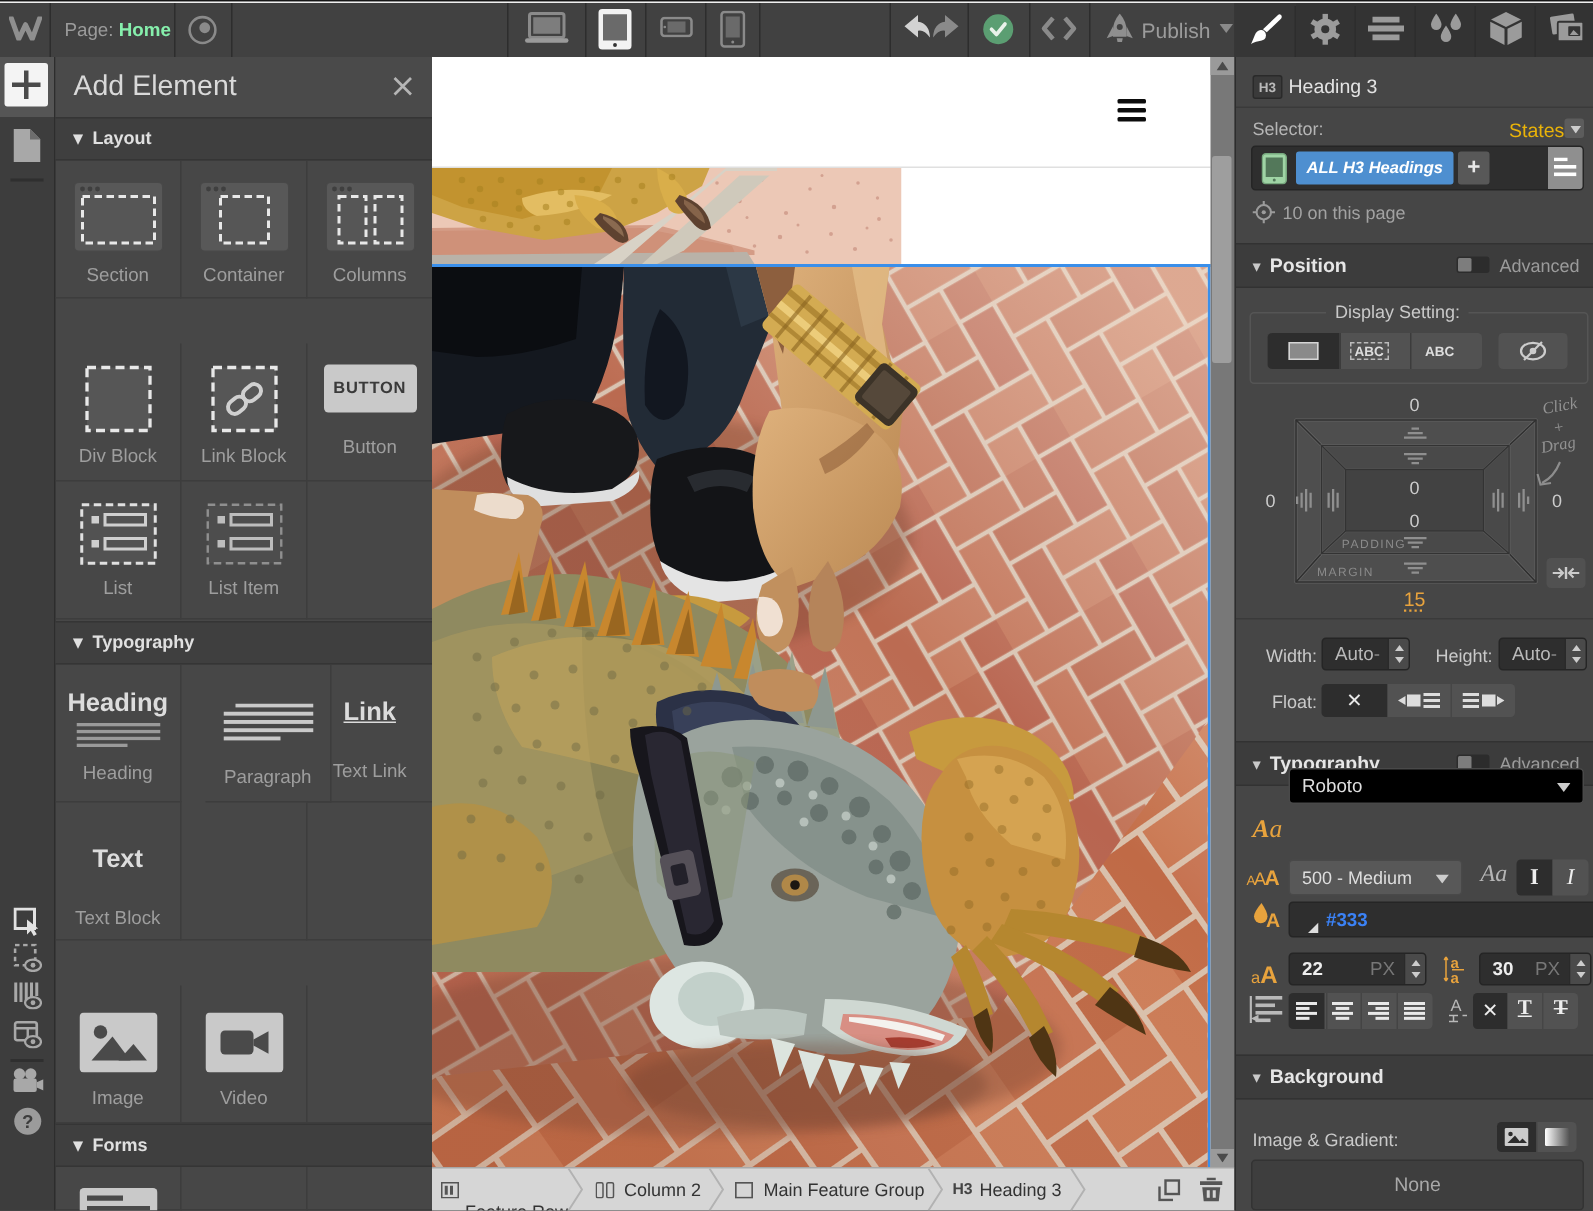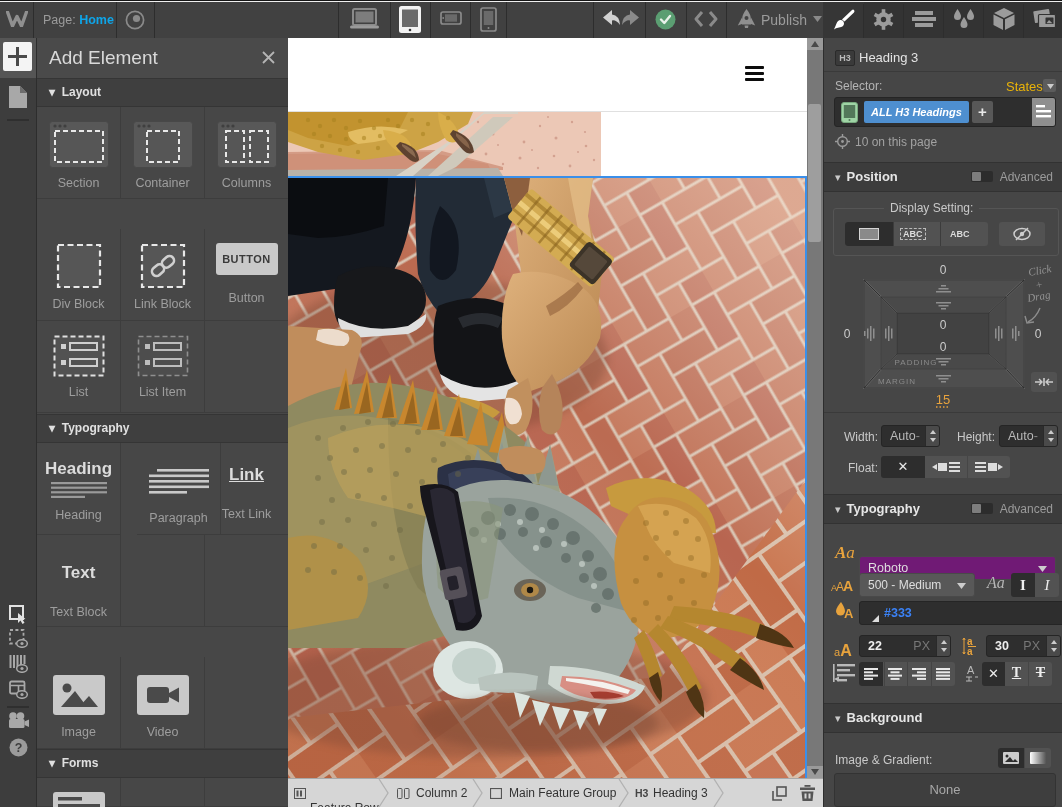--- a/index.html
+++ b/index.html
@@ -25,21 +25,21 @@
 <body>
 
 <div class="abs" style="left:0;top:0;width:1062px;height:38px;background:#414141">
   <div class="abs" style="left:0;top:0;width:1062px;height:1px;background:#161616"></div>
   <div class="abs" style="left:0;top:1px;width:1062px;height:1px;background:#f0f0f0"></div>
 
   <svg class="abs" style="left:6px;top:11px" width="22" height="16" viewBox="0 0 22 16">
       <path d="M1.5 1 L6.5 15 L11 5.5 L15.5 15 L20.5 1" fill="none" stroke="#8f8f8f" stroke-width="3.4" stroke-linecap="round" stroke-linejoin="round"></path>
     </svg>
   <div class="sep" style="left:33px"></div>
-  <span class="abs" style="left:43px;top:13px;font-size:12.5px;color:#9b9b9b">Page: <b style="color:#0ea5e9">Home</b></span>
+  <span class="abs" style="left:43px;top:13px;font-size:12.5px;color:#9b9b9b">Page: <b style="color:#86efac">Home</b></span>
   <div class="sep" style="left:116px"></div>
 
   <svg class="abs" style="left:125px;top:10px" width="20" height="20" viewBox="0 0 20 20">
       <circle cx="10" cy="10" r="8.6" fill="none" stroke="#8a8a8a" stroke-width="1.7"></circle>
       <circle cx="11.5" cy="8.5" r="3.6" fill="#8a8a8a"></circle>
     </svg>
   <div class="sep" style="left:154px"></div>
   <div class="sep" style="left:338px"></div>
 
   <svg class="abs" style="left:349px;top:8px" width="31" height="22" viewBox="0 0 31 22">
@@ -968,21 +968,21 @@
           <rect x="0" y="9" width="11" height="2"></rect>
           <rect x="13" y="2" width="9" height="8"></rect>
           <path d="M28 6 L23 3 L23 9Z"></path>
         </g>
       </svg>
   </div>
 
   <div class="rband" style="top:456px"><span class="tri">▾</span><b>Typography</b><span class="adv"><span class="tog"></span>Advanced</span></div>
 
   <span class="abs" style="left:11px;top:505px;font-size:17px;color:#e8a33d;font-style:italic;font-family:'Liberation Serif',serif"><b>A</b>a</span>
-  <div class="abs" style="left:35px;top:518px;width:197px;height:24px;background:#701a75;border:1px solid #494949;border-radius:3px;box-sizing:border-box;color:#dedede;font-size:12.5px;line-height:22px;padding-left:8px">Roboto
+  <div class="abs" style="left:35px;top:474px;width:197px;height:24px;background:#000000;border:1px solid #494949;border-radius:3px;box-sizing:border-box;color:#dedede;font-size:12.5px;line-height:22px;padding-left:8px">Roboto
     <svg class="abs" style="right:8px;top:9px" width="9" height="6" viewBox="0 0 9 6">
         <path d="M0 0 L4.5 6 L9 0Z" fill="#ccc"></path>
       </svg>
   </div>
 
   <span class="abs" style="left:7px;top:539px;color:#e8a33d;letter-spacing:-1px"><span style="font-size:9px">A</span><span style="font-size:12px">A</span><span style="font-size:14px;font-weight:bold">A</span></span>
   <div class="abs" style="left:35px;top:535px;width:116px;height:24px;background:#585858;border:1px solid #494949;border-radius:3px;box-sizing:border-box;color:#dedede;font-size:12px;line-height:22px;padding-left:8px">500 - Medium
     <svg class="abs" style="right:8px;top:9px" width="9" height="6" viewBox="0 0 9 6">
         <path d="M0 0 L4.5 6 L9 0Z" fill="#ccc"></path>
       </svg>

